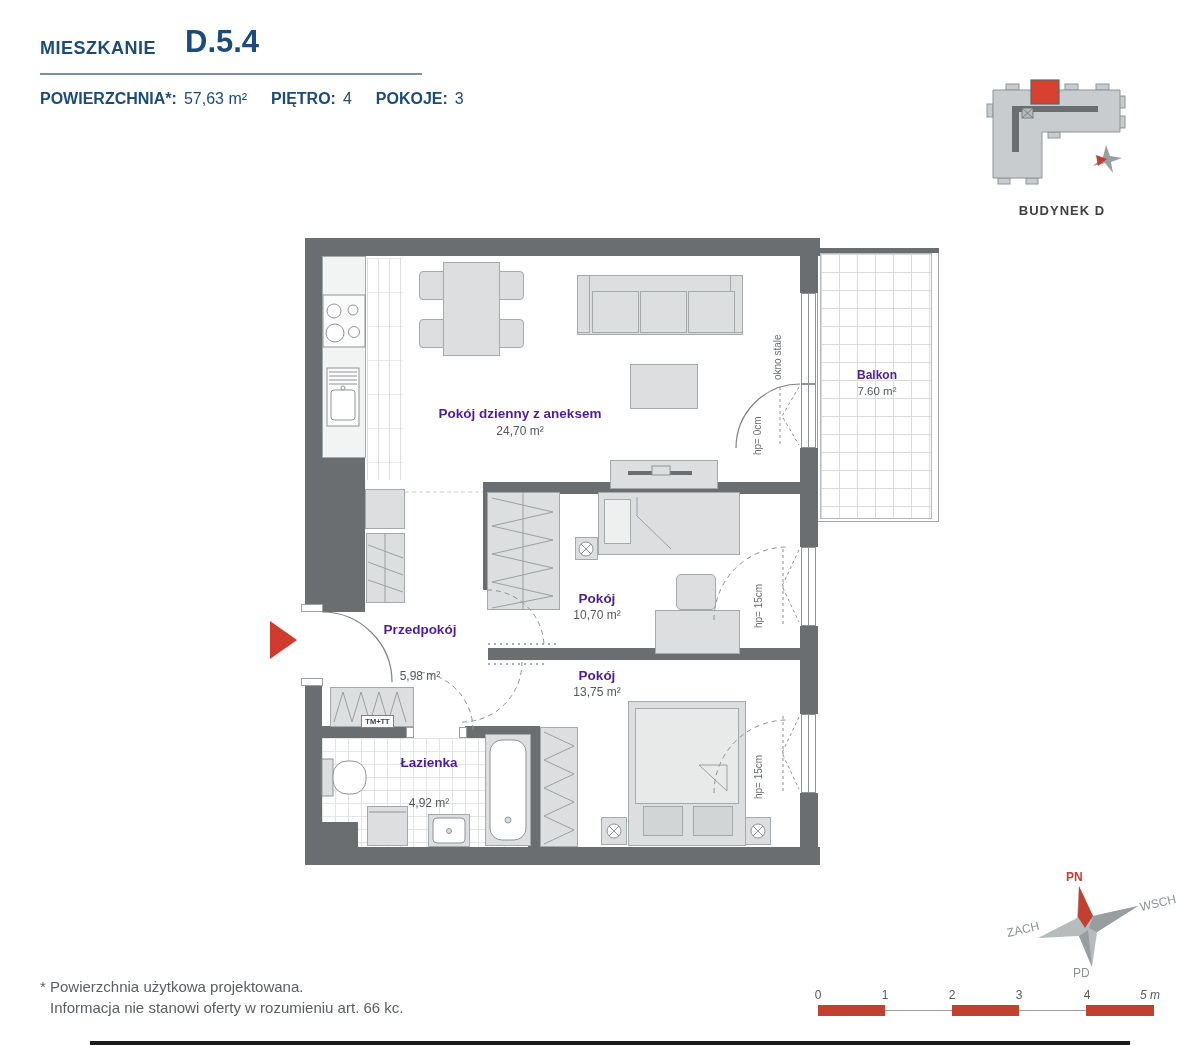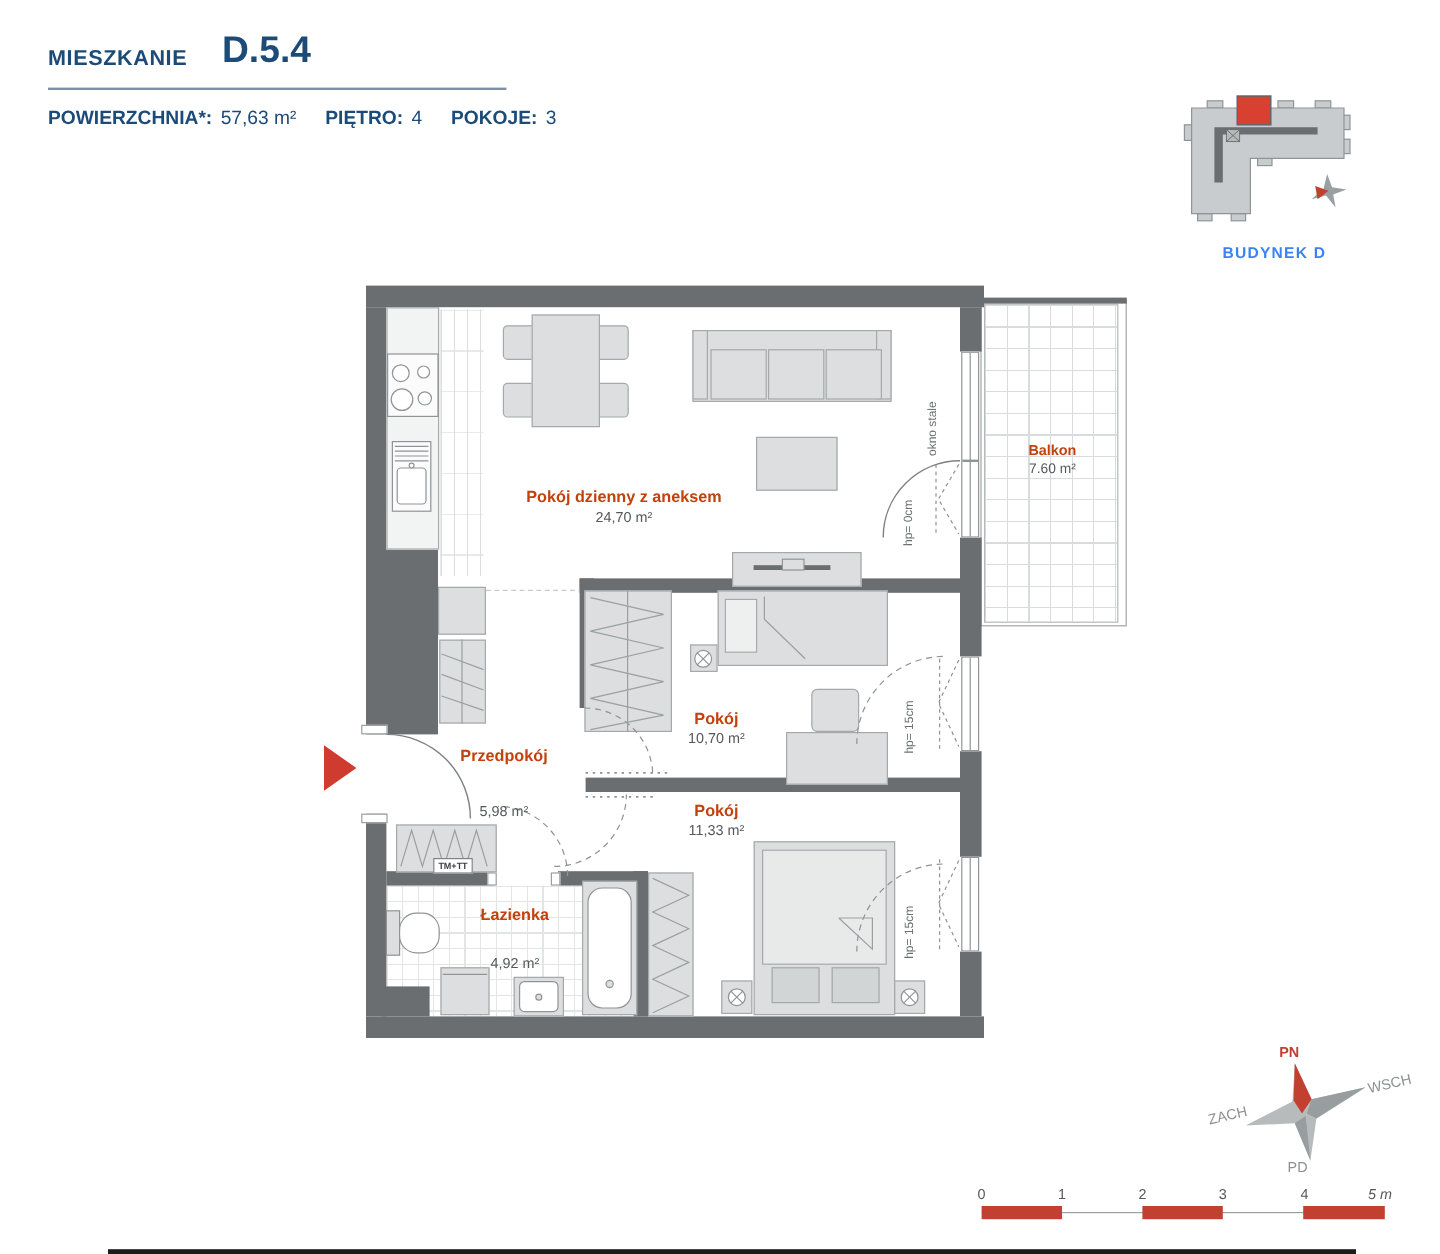--- a/index.html
+++ b/index.html
@@ -4,21 +4,21 @@
 <style>
   html,body{margin:0;padding:0;background:#fff;}
   #stage{position:relative;width:1200px;height:1045px;background:#fff;overflow:hidden;
          font-family:"Liberation Sans",sans-serif;}
   .wall{position:absolute;background:#6a6e71;}
   .furn{position:absolute;background:#dcdedf;border:1px solid #a4a9ab;box-sizing:border-box;}
   .furn-light{position:absolute;background:#eef0f0;border:1px solid #a4a9ab;box-sizing:border-box;}
   .jamb{position:absolute;background:#fff;border:1px solid #9b9fa1;box-sizing:border-box;}
   .win{position:absolute;background:#fff;border:1px solid #8f9496;box-sizing:border-box;}
   .win .winline{position:absolute;left:6px;top:0;bottom:0;width:1px;background:#8f9496;}
-  .room-name{position:absolute;transform:translateX(-50%);color:#c2410c;font-weight:bold;
+  .room-name{position:absolute;transform:translateX(-50%);color:#4c1d95;font-weight:bold;
              font-size:13.5px;white-space:nowrap;}
   .room-area{position:absolute;transform:translateX(-50%);color:#54585b;font-size:12px;white-space:nowrap;}
   .small-name{font-size:12px;}
   .small-area{font-size:11.5px;}
   .vtext{position:absolute;transform:rotate(-90deg);transform-origin:left bottom;
          font-size:10px;color:#6b6f72;white-space:nowrap;}
   .hdr-label{position:absolute;left:40px;top:38px;color:#1d4b78;font-size:18px;font-weight:bold;letter-spacing:.5px;}
   .hdr-unit{position:absolute;left:185px;top:24px;color:#1d4b78;font-size:31px;font-weight:bold;}
   .hdr-rule{position:absolute;left:40px;top:73px;width:382px;height:2px;background:#7e90a8;}
   .hdr-info{position:absolute;left:40px;top:90px;color:#1d4b78;font-size:16px;display:flex;gap:7px;align-items:baseline;}
@@ -36,21 +36,21 @@
                        repeating-linear-gradient(to bottom,#e3e5e5 0,#e3e5e5 1px,transparent 1px,transparent 13px);}
   .kitchen-floor{position:absolute;left:367px;top:258px;width:36px;height:222px;
       background-image:repeating-linear-gradient(to right,#dcdede 0,#dcdede 1px,transparent 1px,transparent 11px),
                        repeating-linear-gradient(to bottom,#e8eaea 0,#e8eaea 1px,transparent 1px,transparent 34px);}
   .tri-entry{position:absolute;left:270px;top:621px;width:0;height:0;
       border-top:19px solid transparent;border-bottom:19px solid transparent;border-left:27px solid #cf3b2e;}
   .tmtt-box{position:absolute;left:361px;top:715px;width:33px;height:13px;background:#fff;
       border:1px solid #7d8284;box-sizing:border-box;font-size:7.5px;font-weight:bold;color:#3c4247;
       text-align:center;line-height:11px;}
   .budynek{position:absolute;left:1062px;top:203px;transform:translateX(-50%);
-      color:#3b82f6;font-size:13px;letter-spacing:1px;font-weight:600;white-space:nowrap;}
+      color:#404040;font-size:13px;letter-spacing:1px;font-weight:600;white-space:nowrap;}
   .budynek b{font-weight:800;}
   .fn{position:absolute;left:40px;top:976px;color:#5a5e61;font-size:15px;line-height:21px;}
   .fn .l2{margin-left:10px;}
   .sb-label{position:absolute;transform:translateX(-50%);top:988px;font-size:12px;color:#55595c;}
   .sb-line{position:absolute;left:818px;top:1010px;width:336px;height:1px;background:#9aa0a2;}
   .sb-red{position:absolute;top:1005px;height:11px;background:#c2402f;}
   .page-edge{position:absolute;left:90px;top:1041px;width:1040px;height:4px;background:#1c1c1c;}
   svg{position:absolute;pointer-events:none;}
 </style>
 </head>
@@ -267,21 +267,21 @@
 
   <div class="tri-entry"></div>
 
   <div class="room-name" style="left:520px;top:406px;">Pokój dzienny z aneksem</div>
   <div class="room-area" style="left:520px;top:424px;">24,70 m²</div>
   <div class="room-name small-name" style="left:877px;top:368px;">Balkon</div>
   <div class="room-area small-area" style="left:877px;top:385px;">7.60 m²</div>
   <div class="room-name" style="left:597px;top:591px;">Pokój</div>
   <div class="room-area" style="left:597px;top:608px;">10,70 m²</div>
   <div class="room-name" style="left:597px;top:668px;">Pokój</div>
-  <div class="room-area" style="left:597px;top:685px;">11,33 m²</div>
+  <div class="room-area" style="left:597px;top:685px;">13,75 m²</div>
   <div class="room-name" style="left:420px;top:622px;">Przedpokój</div>
   <div class="room-area" style="left:420px;top:669px;text-align:center;">5,98 m²</div>
   <div class="room-name" style="left:429px;top:755px;">Łazienka</div>
   <div class="room-area" style="left:429px;top:796px;">4,92 m²</div>
 
   <div class="vtext" style="left:783px;top:369px;">okno stale</div>
   <div class="vtext" style="left:763px;top:444px;">hp= 0cm</div>
   <div class="vtext" style="left:764px;top:617px;">hp= 15cm</div>
   <div class="vtext" style="left:764px;top:788px;">hp= 15cm</div>
   <div class="tmtt-box">TM+TT</div>
@@ -301,15 +301,19 @@
   <div class="sb-red" style="left:818px;width:67px;"></div>
   <div class="sb-red" style="left:952px;width:67px;"></div>
   <div class="sb-red" style="left:1086px;width:68px;"></div>
   <span class="sb-label" style="left:818px;">0</span>
   <span class="sb-label" style="left:885px;">1</span>
   <span class="sb-label" style="left:952px;">2</span>
   <span class="sb-label" style="left:1019px;">3</span>
   <span class="sb-label" style="left:1087px;">4</span>
   <span class="sb-label" style="left:1150px;font-style:italic;">5 m</span>
 
+  <div class="fn">
+    <div>* Powierzchnia użytkowa projektowana.</div>
+    <div class="l2">Informacja nie stanowi oferty w rozumieniu art. 66 kc.</div>
+  </div>
 
   <div class="page-edge"></div>
 </div>
 
 </body></html>

